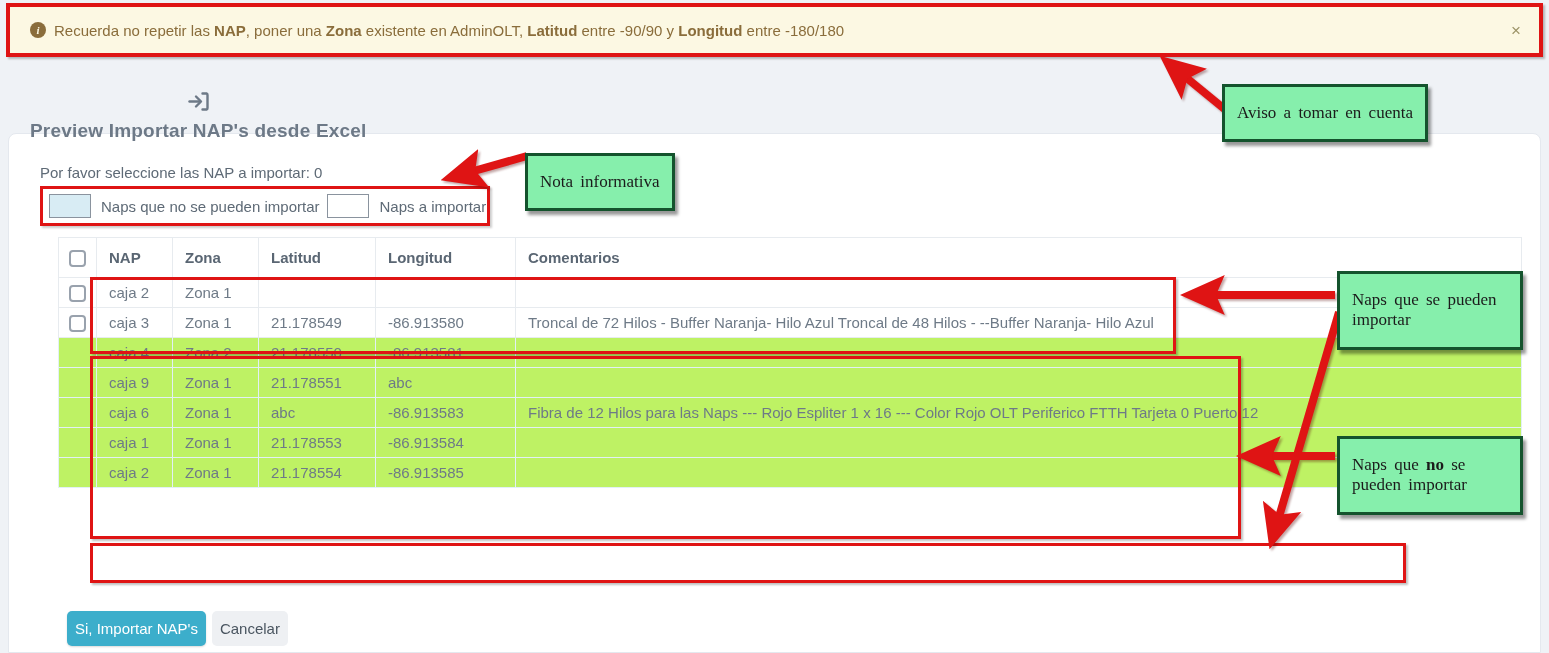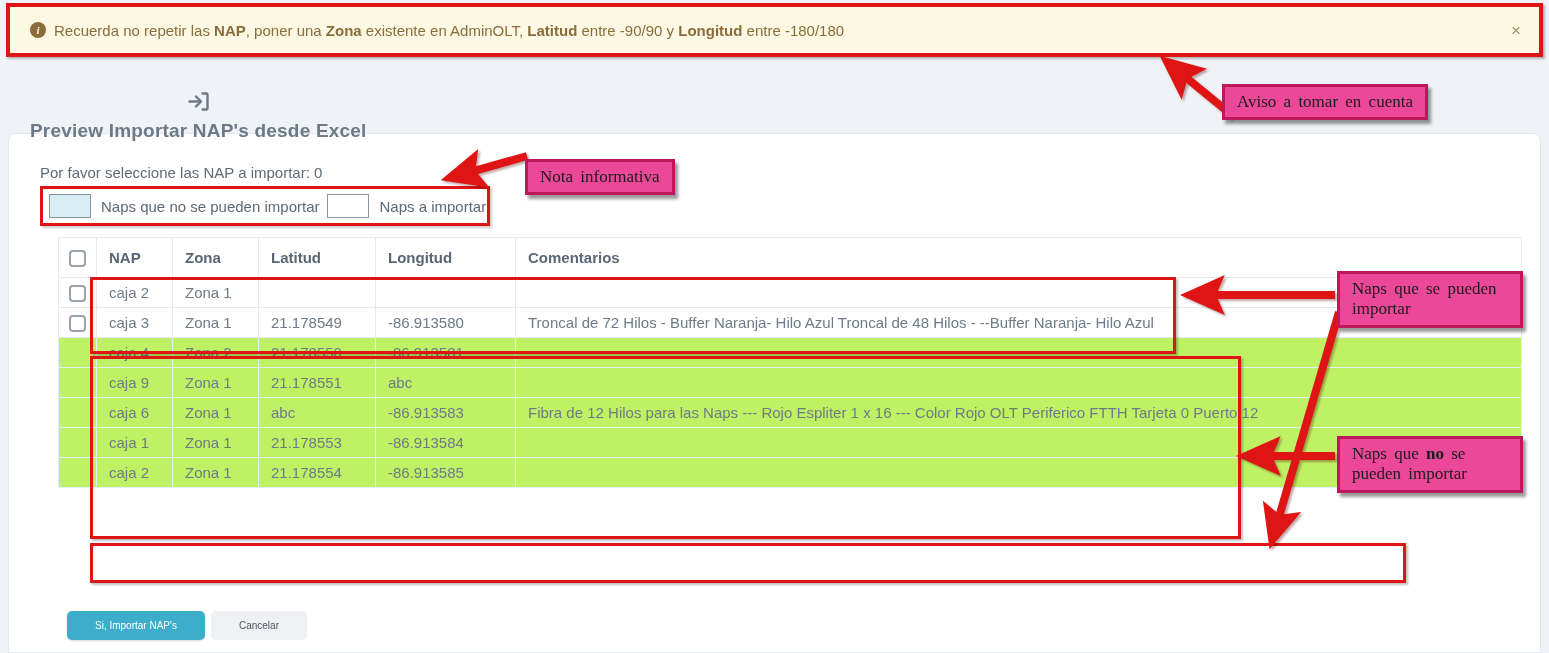--- a/index.html
+++ b/index.html
@@ -70,48 +70,48 @@
   }
   table.naps th { height:40px; font-weight:700; color:#5a6673; }
   .cb-cell { text-align:center !important; padding:0 !important; }
   .checkbox {
     display:inline-block; width:17px; height:17px; border:2px solid #99a2ad;
     border-radius:4px; background:#fff; vertical-align:middle; cursor:pointer;
   }
   tr.row-blocked td { background:#bef264; border-color:#e2f0f6; }
   
   .btn-row { position:absolute; left:67px; top:611px; z-index:2; display:flex; gap:6px; }
-  .btn { border:none; border-radius:5px; font-size:10px; padding:9px 28px;
+  .btn { border:none; border-radius:5px; font-size:15px; padding:9px 8px;
          font-family:"Liberation Sans", sans-serif; cursor:pointer; }
   .btn-primary { background:#3caecb; color:#fff; box-shadow:0 1px 2px rgba(0,0,0,.15); }
   .btn-light   { background:#eef0f3; color:#4a5560; }
   
   .annot-rect {
     position:absolute; border:3px solid #df1414; z-index:5;
     box-shadow:2px 2px 2px rgba(0,0,0,.25); pointer-events:none;
   }
   #rect-ok    { left:90px; top:277px; width:1086px; height:77px;  }
   #rect-bad   { left:90px; top:356px; width:1151px; height:183px; }
   #rect-ok2   { left:90px; top:543px; width:1316px; height:40px;  }
   
   svg.arrows {
     position:absolute; left:0; top:0; width:1549px; height:653px;
     z-index:6; pointer-events:none;
     filter:drop-shadow(2px 2px 1px rgba(80,0,0,.35));
   }
   
   .callout {
     position:absolute; z-index:7;
-    background:#ec4899; border:3px solid #be185d;
+    background:#86efac; border:3px solid #14532d;
     font-family:"Liberation Serif", serif; font-size:17px; color:#1b1b1b;
-    padding:5px 12px; line-height:1.2; word-spacing:3px;
+    padding:16px 12px; line-height:1.2; word-spacing:3px;
     box-shadow:3px 4px 3px rgba(0,0,0,.4);
   }
   #co-aviso { left:1222px; top:84px;  white-space:nowrap; }
-  #co-nota  { left:525px;  top:159px; white-space:nowrap; }
+  #co-nota  { left:525px;  top:153px; white-space:nowrap; }
   #co-ok    { left:1337px; top:271px; width:186px; }
   #co-bad   { left:1337px; top:436px; width:186px; }
   .callout b { font-weight:700; }
 </style>
 </head>
 <body>
 
 <div class="banner-annot">
   <div class="alert">
     <span class="info-ic">i</span>

